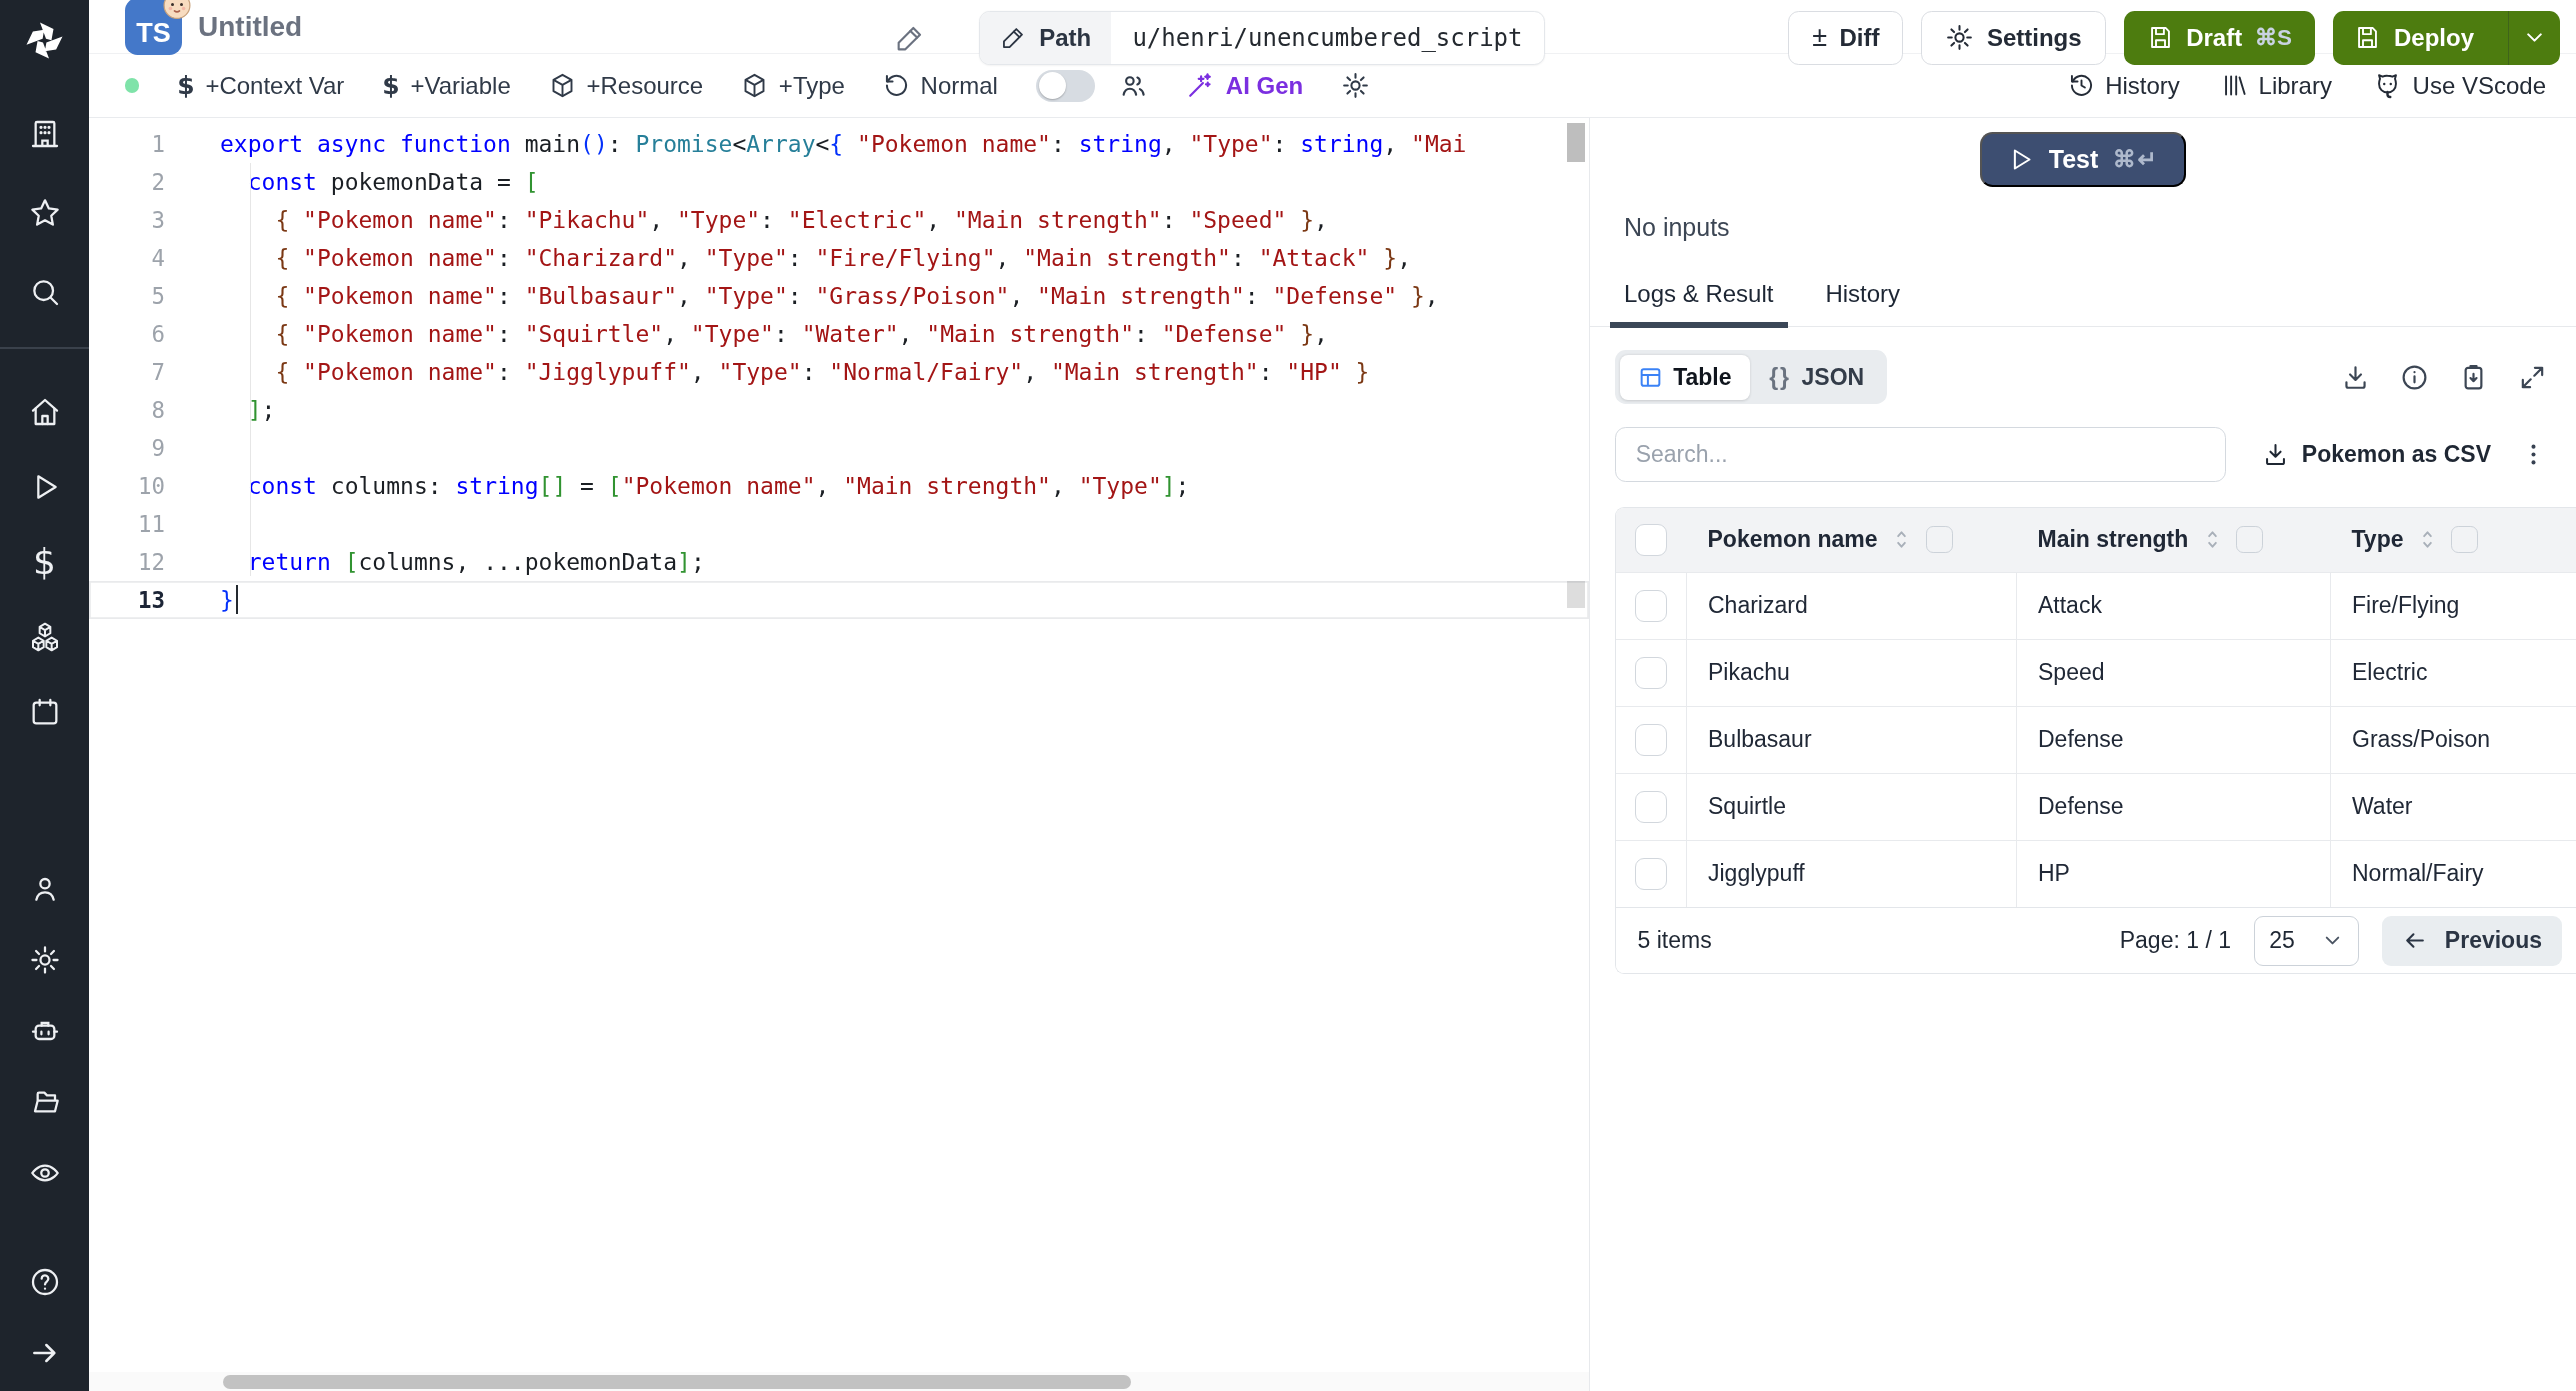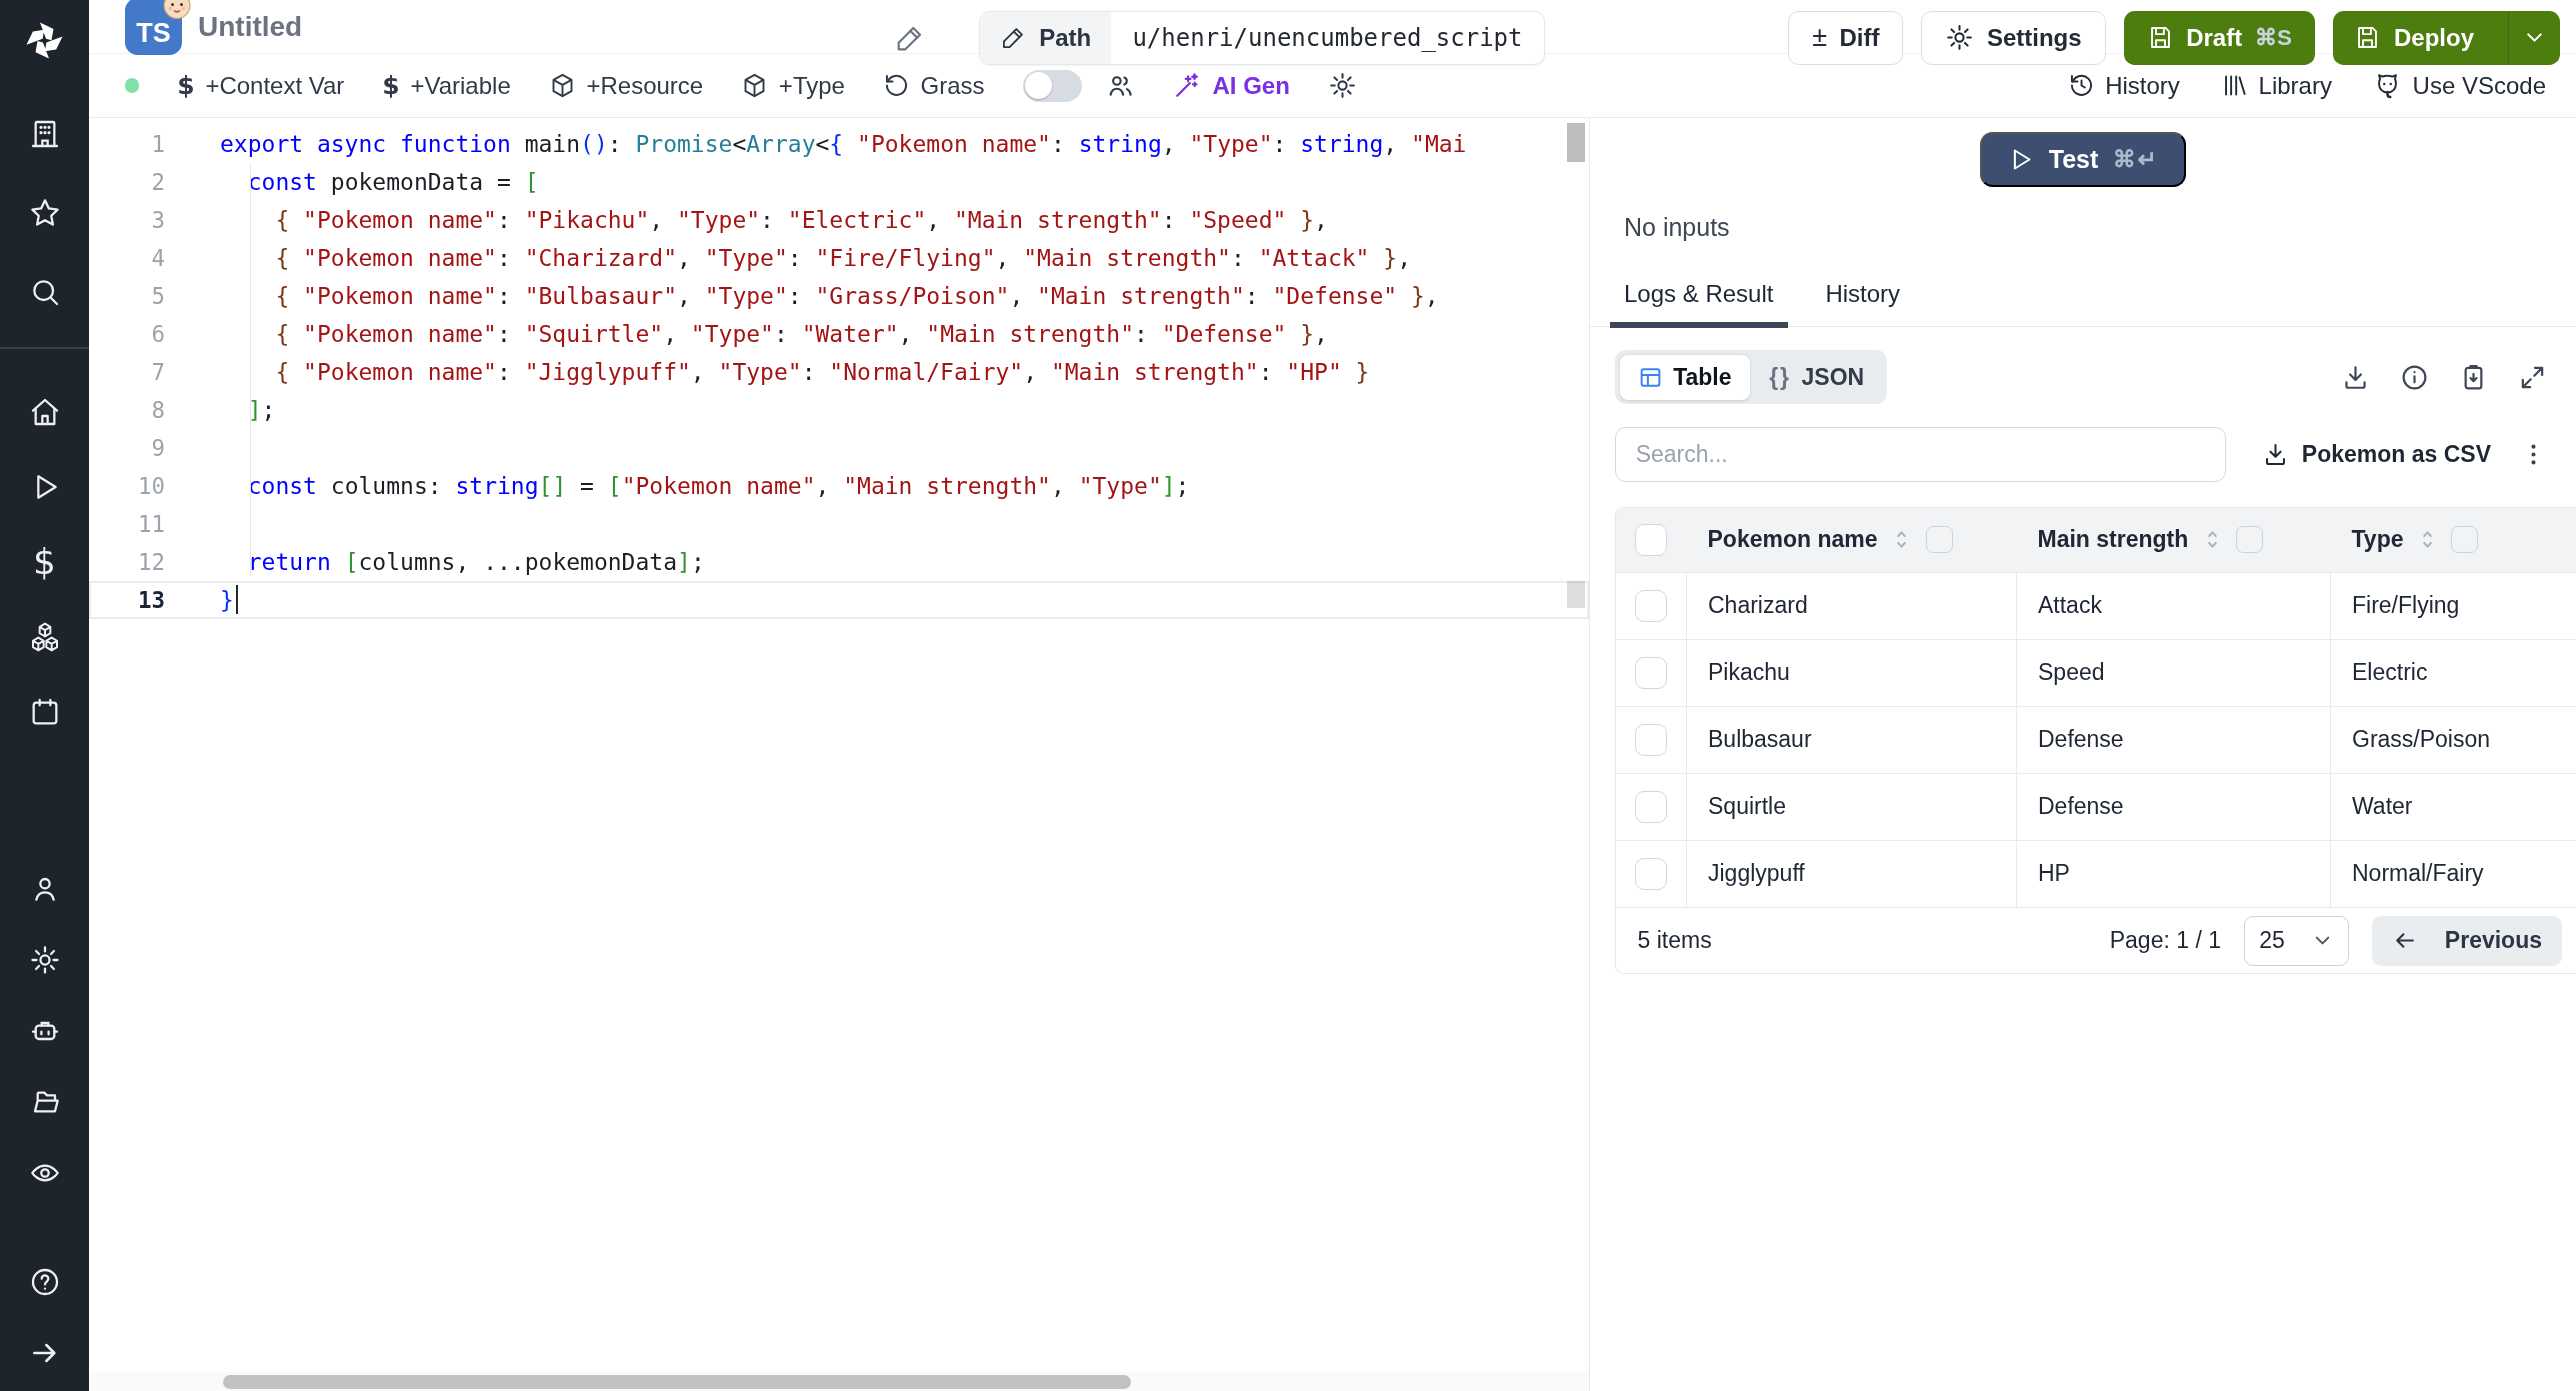--- a/index.html
+++ b/index.html
@@ -118,21 +118,21 @@
 tbody td:not(:first-child),tfoot-none{border-left:1.8px solid #e8eaed}
 tbody td:first-child{padding-left:0;text-align:center}
 .cb{width:32px;height:32px;border:1.8px solid #d2d7dd;border-radius:9px;background:#fff;
   display:inline-block;vertical-align:middle;cursor:pointer}
 .sq{width:27px;height:27px;border:1.8px solid #ccd2d9;border-radius:7.2px;display:inline-block;cursor:pointer}
 .table-footer{border-top:1.8px solid #e3e6ea;height:66px;display:flex;align-items:center;
   justify-content:space-between;padding:0 14.3px 0 21.5px;font-size:23px;color:#1f2733;background:#fff}
 .foot-right{display:flex;align-items:center;gap:23px}
 .page-size{border:1.8px solid #ccd2d9;border-radius:9px;height:50px;display:flex;align-items:center;
   gap:26px;padding:0 14.3px;cursor:pointer;color:#1f2733}
-.prev-btn{background:#e9edf0;border-radius:9px;height:50px;display:flex;align-items:center;gap:28px;
+.prev-btn{background:#e9edf0;border-radius:9px;height:50px;display:flex;align-items:center;gap:18px;
   padding:0 19.7px;font-weight:600;color:#2b3544;cursor:pointer}
 </style>
 </head>
 <body>
 
 <div class="app">
 
   <nav class="sidebar">
     <div class="logo">
       <svg width="45" height="45" viewBox="0 0 24 24" fill="#fff">
@@ -300,21 +300,21 @@
             <path d="M12 2.5l8 4.5v10l-8 4.5-8-4.5V7z"></path>
             <path d="M4 7l8 4.5L20 7M12 11.5v10"></path>
           </svg>
         <span>+Type</span>
       </span>
       <span class="tb-item">
         <svg width="27" height="27" viewBox="0 0 24 24" fill="none" stroke="#303a48" stroke-width="1.8" stroke-linecap="round" stroke-linejoin="round">
             <path d="M3.5 3.5v5h5"></path>
             <path d="M4.2 8.5A8.5 8.5 0 113.5 12"></path>
           </svg>
-        <span>Grass</span>
+        <span>Normal</span>
       </span>
       <span class="tb-item">
         <span class="toggle">
             <span class="knob"></span>
           </span>
         <svg width="30" height="30" viewBox="0 0 24 24" fill="none" stroke="#303a48" stroke-width="1.7" stroke-linecap="round" style="margin-left:12.5px">
             <circle cx="9.5" cy="8" r="3"></circle>
             <path d="M4.5 19c.6-3 2.6-4.8 5-4.8s4.4 1.8 5 4.8M15.5 5.2a3 3 0 010 5.6M17.5 14.5c1.6.7 2.7 2.2 3 4.5"></path>
           </svg>
       </span>

